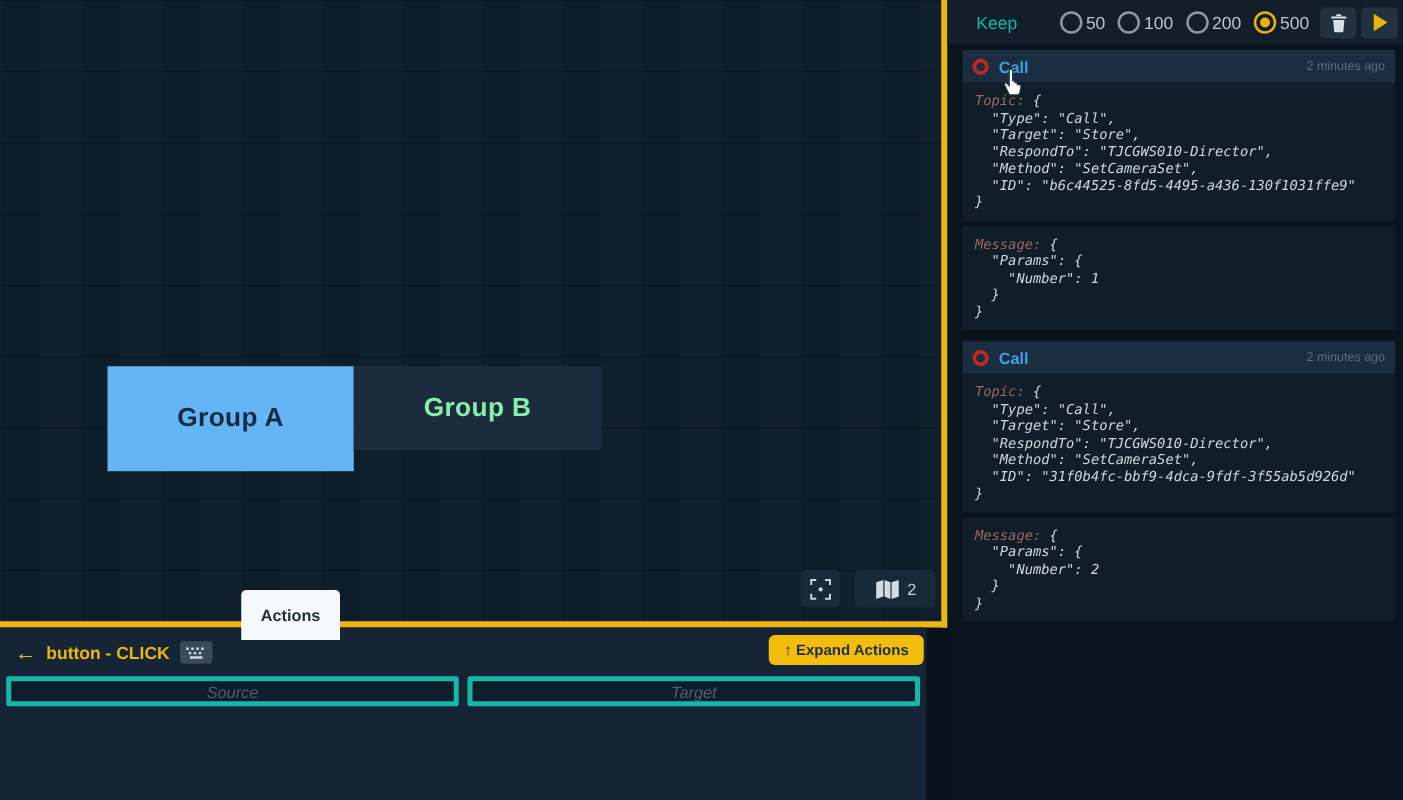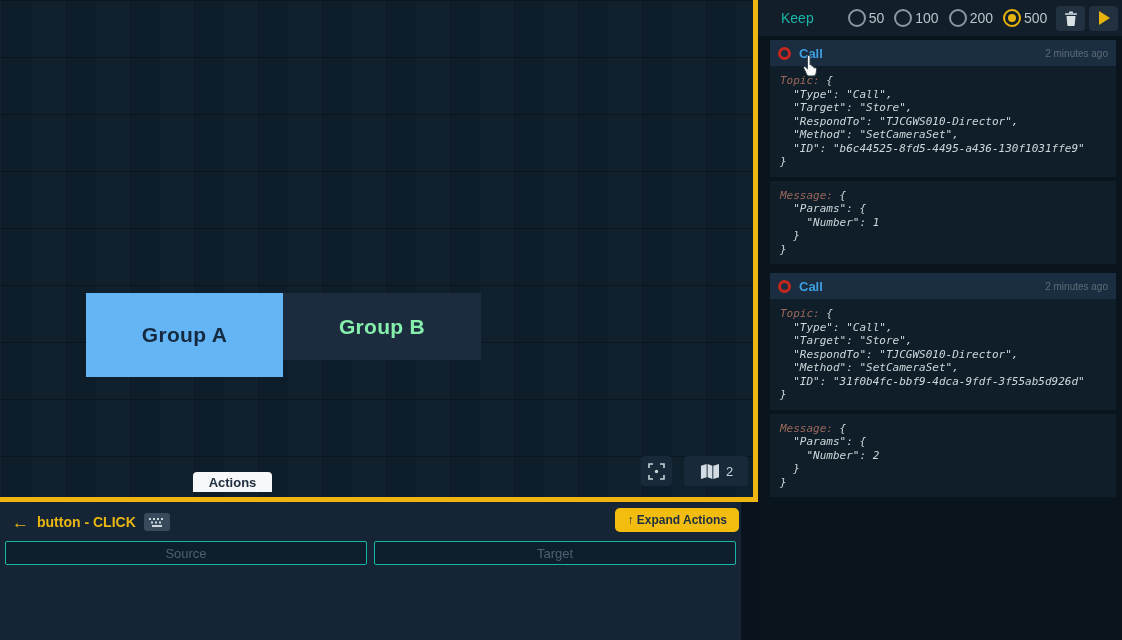--- a/index.html
+++ b/index.html
@@ -32,21 +32,21 @@
 
   .canvas-tool {
     position:absolute; height:30px; border-radius:4px; background:#182939;
     display:flex; align-items:center; justify-content:center; gap:6px;
     color:#c8d3db; font-size:13px; cursor:pointer;
   }
   .fit-btn { left:641px; top:456px; width:31px; }
   .map-btn { left:684px; top:456px; width:64px; }
 
   .actions-tab {
-    position:absolute; left:193px; top:472px; width:79px; height:20px; z-index:3;
+    position:absolute; left:193px; top:472px; width:79px; height:40px; z-index:3;
     background:#f6f8f9; color:#20303f; font-size:13px; font-weight:bold;
     border-radius:4px 4px 0 0; display:flex; align-items:center; justify-content:center;
   }
 
   
   .actions-panel {
     position:absolute; left:0; top:502px; width:741px; height:138px;
     background:#152535;
   }
   .ap-row1 { position:absolute; left:12px; top:11px; display:flex; align-items:center; gap:8px; }
@@ -56,23 +56,24 @@
     width:26px; height:18px; border-radius:3px; background:#394a5c;
     display:flex; align-items:center; justify-content:center;
   }
   .expand-btn {
     position:absolute; right:2px; top:6px; height:24px; padding:0 12px;
     background:#f3bd0d; color:#213040; font-size:12px; font-weight:bold;
     border:none; border-radius:5px; display:flex; align-items:center; gap:5px; cursor:pointer;
   }
   .ap-inputs { position:absolute; left:5px; top:39px; width:732px; display:flex; gap:7px; }
   .ap-input {
-    width:362px; height:24px; background:#0f1e2c; border:1px solid #14b8a6; border-radius:2px;
+    width:362px; height:24px; background:#0f1e2c; border:4px solid #14b8a6; border-radius:2px;
     color:#c2ccd4; font-size:13px; text-align:center; outline:none;
     font-family:"Liberation Sans", sans-serif;
+    font-style:italic;
   }
   .ap-input::placeholder { color:#4d6070; }
 
   
   .log-panel {
     position:absolute; left:758px; top:0; width:364px; height:640px;
     background:#0a141d;
   }
   .log-header {
     position:absolute; left:0; top:0; width:100%; height:36px; background:#121e2a;

